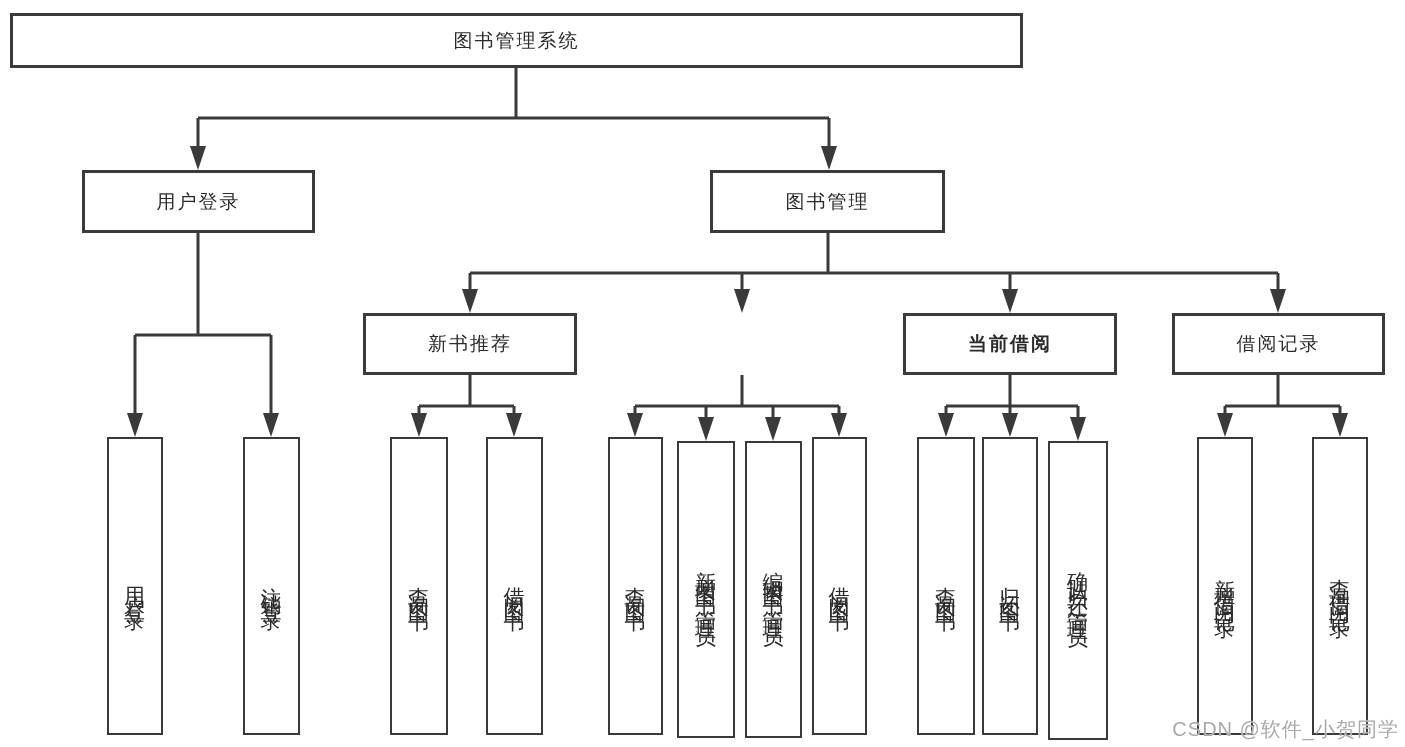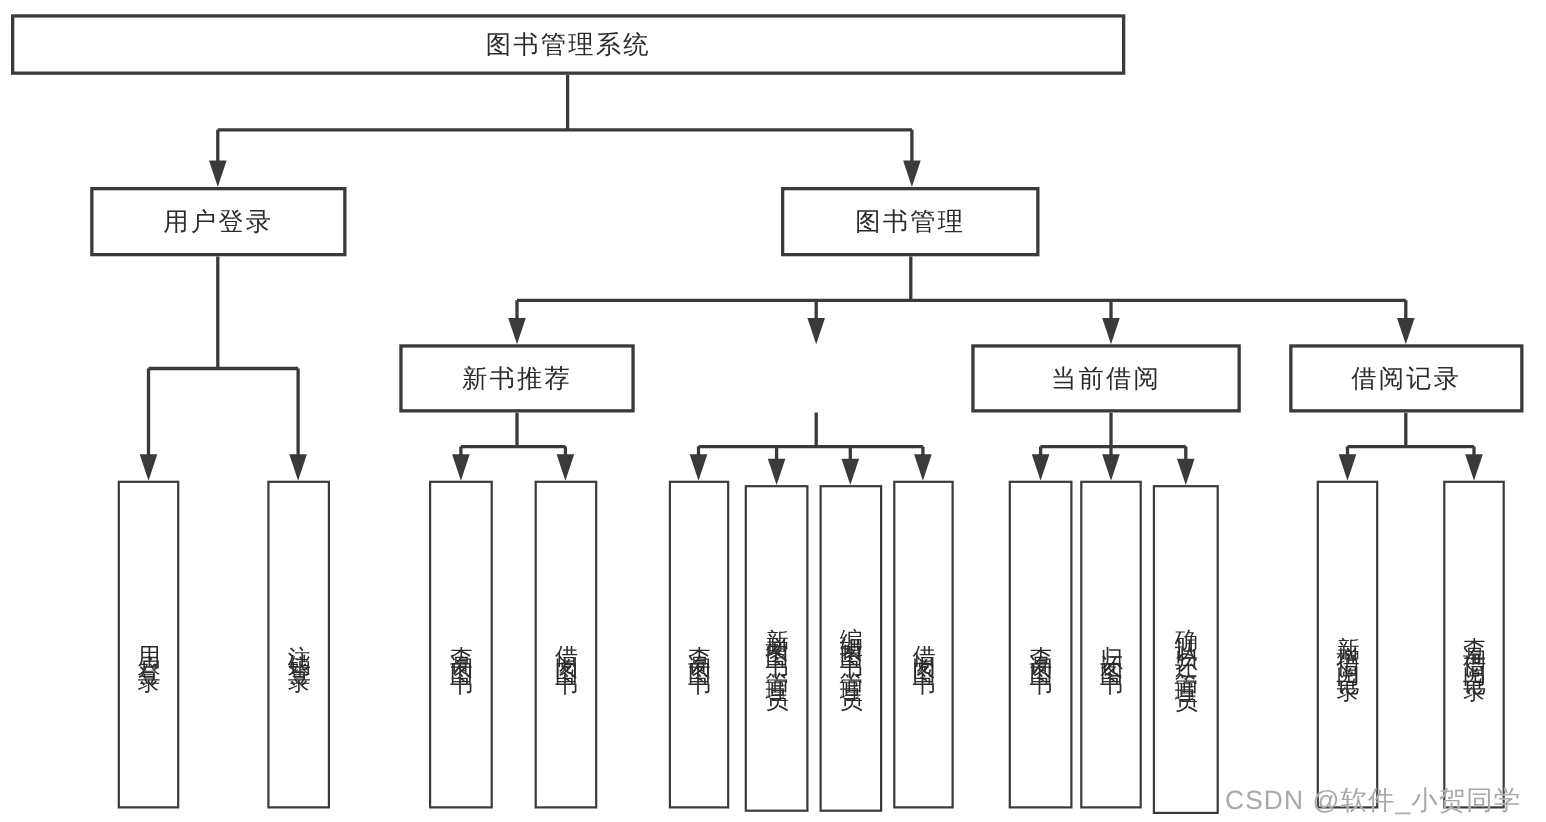--- a/index.html
+++ b/index.html
@@ -19,35 +19,35 @@
   .box {
     position: absolute;
     box-sizing: border-box;
     background: #ffffff;
     border: 3px solid #3a3a3a;
     display: flex;
     align-items: center;
     justify-content: center;
     color: #2b2b2b;
   }
-  .hbox { font-size: 23px; letter-spacing: 2px; }
+  .hbox { font-size: 19px; letter-spacing: 2px; }
   .leaf { border-width: 2.5px; }
   .leaf .vtext {
     writing-mode: vertical-rl;
     text-orientation: mixed;
     font-size: 21px;
     letter-spacing: 8px;
     line-height: 1;
     white-space: nowrap;
   }
   .watermark {
     position: absolute;
-    right: 22px;
+    right: 6px;
     bottom: 4px;
-    font-size: 24px;
+    font-size: 20px;
     letter-spacing: 1px;
     color: #a8a8a8;
     text-shadow: 0 0 1px #ffffff;
   }
 </style>
 </head>
 <body>
 
 <div class="stage">
 
@@ -89,21 +89,21 @@
   <div class="box hbox" style="left:82px; top:170px; width:233px; height:63px;">
     <span>用户登录</span>
   </div>
   <div class="box hbox" style="left:710px; top:170px; width:235px; height:63px;">
     <span>图书管理</span>
   </div>
 
   <div class="box hbox" style="left:363px; top:313px; width:214px; height:62px;">
     <span>新书推荐</span>
   </div>
-  <div class="box hbox" style="left:883px; top:313px; width:245px; height:62px;">
+  <div class="box hbox" style="left:903px; top:313px; width:214px; height:62px;font-weight:bold;">
     <span>当前借阅</span>
   </div>
   <div class="box hbox" style="left:1172px; top:313px; width:213px; height:62px;">
     <span>借阅记录</span>
   </div>
 
   <div class="box leaf" style="left:107px; top:437px; width:56px; height:298px;">
     <span class="vtext">用户登录</span>
   </div>
   <div class="box leaf" style="left:243px; top:437px; width:57px; height:298px;">

